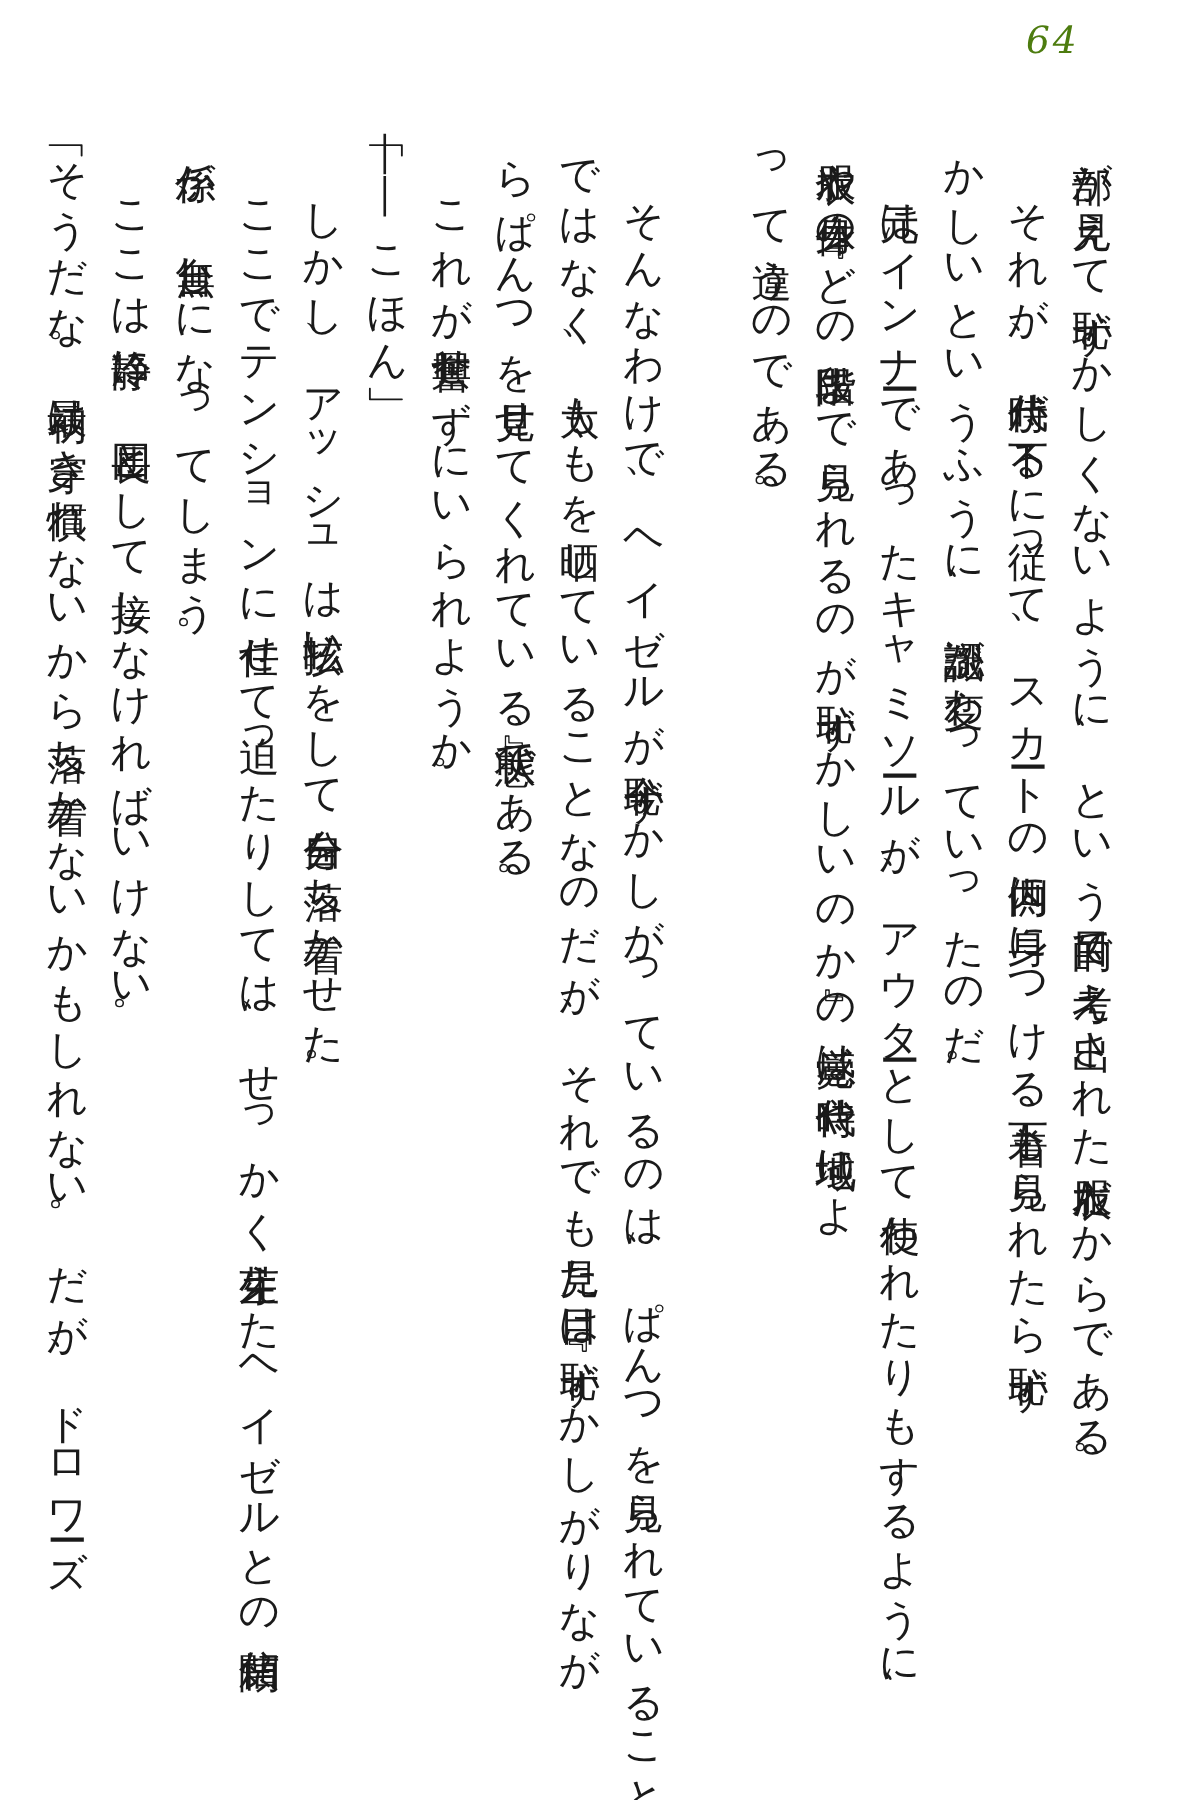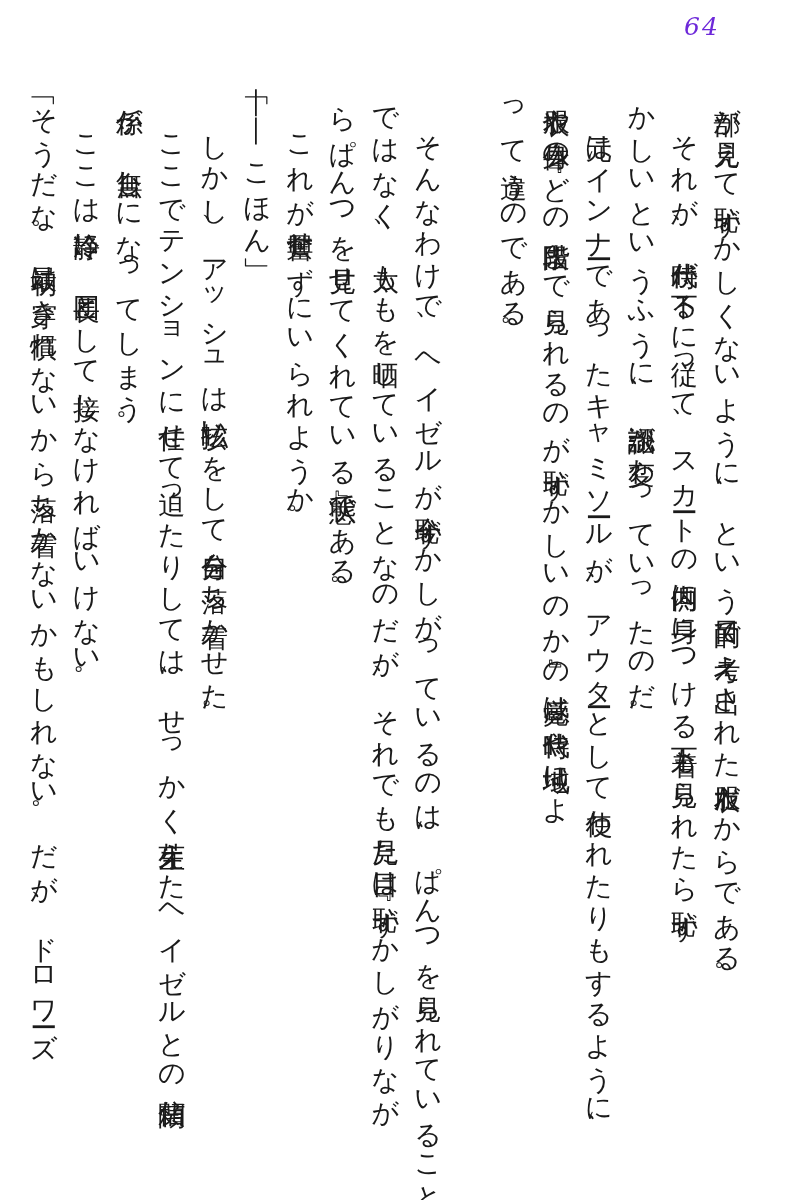--- a/index.html
+++ b/index.html
@@ -14,21 +14,21 @@
     background: #ffffff;
     overflow: hidden;
     font-family: "DejaVu Serif", "Liberation Serif", serif;
   }
   .page-number {
     position: absolute;
     top: 12px;
     left: 684px;
     font-size: 25px;
     font-style: italic;
-    color: #6d28d9;
+    color: #4d7c0f;
     letter-spacing: 2px;
   }
   .body-text {
     position: absolute;
     top: 88px;
     right: 52px;
     height: 1120px;
     writing-mode: vertical-rl;
     text-orientation: mixed;
     color: #1a1a1a;

